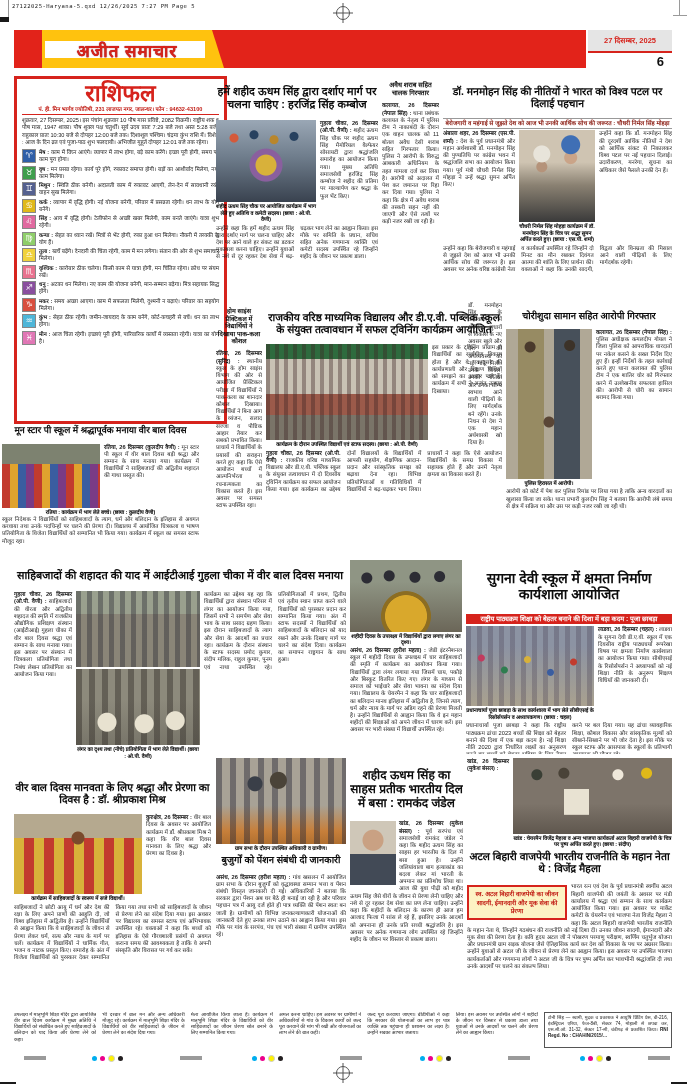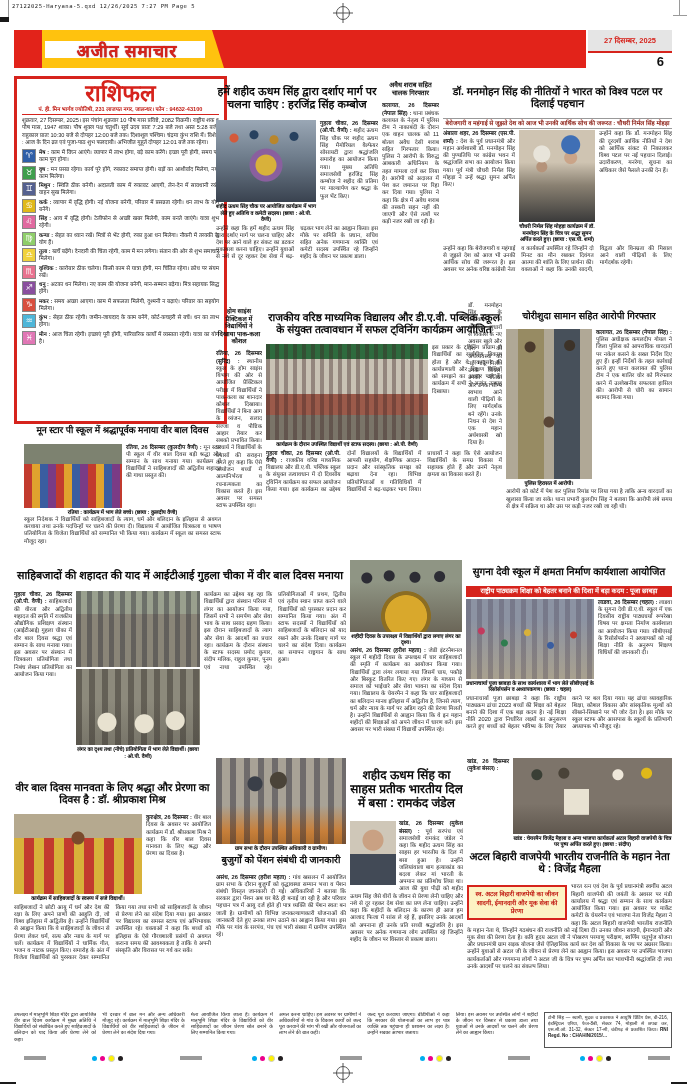--- a/index.html
+++ b/index.html
@@ -215,21 +215,21 @@
           linear-gradient(90deg,#b0a896 0 14%,#978b63 14% 44%,#b0a896 44% 56%,#47505a 56% 86%,#b0a896 86%),
           #b0a896;"></div>
         <div class="cap">पुलिस हिरासत में आरोपी।</div>
       </div>
       <div class="bt" style="flex:1;"><span class="by">कलायत, 26 दिसम्बर (नेपाल सिंह) :</span> <span>पुलिस अधीक्षक कमलदीप गोयल ने जिला पुलिस को आपराधिक वारदातों पर नकेल कसने के सख्त निर्देश दिए हुए हैं। इन्हीं निर्देशों के तहत कार्रवाई करते हुए थाना कलायत की पुलिस टीम ने एक शातिर चोर को गिरफ्तार करने में उल्लेखनीय सफलता हासिल की। आरोपी से चोरी का सामान बरामद किया गया।</span></div>
     </div>
     <div class="bt" style="margin-top:2px;">आरोपी को कोर्ट में पेश कर पुलिस रिमांड पर लिया गया है ताकि अन्य वारदातों का खुलासा किया जा सके। थाना प्रभारी कुलदीप सिंह ने बताया कि आरोपी लंबे समय से क्षेत्र में सक्रिय था और उस पर कड़ी नजर रखी जा रही थी।</div>
   </article>
   <div class="abs clip bt" style="left:468px;top:302px;width:34px;height:252px;">डॉ. मनमोहन सिंह के कार्यकाल में आर्थिक सुधारों से विकास के नए अवसर खुले और देश की अर्थव्यवस्था को नई गति मिली। उनके विचार, उनकी नीतियां और उनका सौम्य स्वभाव आने वाली पीढ़ियों के लिए मार्गदर्शक बने रहेंगे। उनके निधन से देश ने एक महान अर्थशास्त्री खो दिया है।</div>
 
-  <article class="abs clip" style="left:24px;top:418px;width:197px;height:138px;">
+  <article class="abs clip" style="left:2px;top:418px;width:197px;height:138px;">
     <h2 class="hl" style="font-size:9px;">मून स्टार पी स्कूल में श्रद्धापूर्वक मनाया वीर बाल दिवस</h2>
     <div class="row" style="margin-top:2px;">
       <div class="ph" style="width:98px;height:64px;flex:0 0 98px;background:
         linear-gradient(180deg,#7d8270 0 32%,transparent 32%),
         repeating-linear-gradient(90deg,#c23b2e 0 8px,#e0a32e 8px 16px,#3a5da0 16px 24px,#7a3b85 24px 32px);"></div>
       <div class="bt" style="flex:1;"><span class="by">रतिया, 26 दिसम्बर (कुलदीप वैणी) :</span> <span>मून स्टार पी स्कूल में वीर बाल दिवस बड़ी श्रद्धा और सम्मान के साथ मनाया गया। कार्यक्रम में विद्यार्थियों ने साहिबजादों की अद्वितीय शहादत की गाथा प्रस्तुत की।</span></div>
     </div>
     <div class="cap">रतिया : कार्यक्रम में भाग लेते बच्चे। (छाया : कुलदीप वैणी)</div>
     <div class="bt" style="margin-top:1px;">स्कूल निदेशक ने विद्यार्थियों को साहिबजादों के त्याग, धर्म और बलिदान के इतिहास से अवगत करवाया तथा उनके पदचिन्हों पर चलने की प्रेरणा दी। विद्यालय में आयोजित चित्रकला व भाषण प्रतियोगिता के विजेता विद्यार्थियों को सम्मानित भी किया गया। कार्यक्रम में स्कूल का समस्त स्टाफ मौजूद रहा।</div>
   </article>
@@ -260,21 +260,21 @@
       radial-gradient(circle at 15% 25%,#2c2c34 0 5px,transparent 6px),
       radial-gradient(circle at 35% 22%,#2c2c34 0 5px,transparent 6px),
       radial-gradient(circle at 58% 24%,#2c2c34 0 5px,transparent 6px),
       radial-gradient(circle at 80% 23%,#2c2c34 0 5px,transparent 6px),
       linear-gradient(180deg,#8f9584 0 30%,#6b6658 100%);"></div>
     <div class="cap">शहीदी दिवस के उपलक्ष्य में विद्यार्थियों द्वारा लगाए लंगर का दृश्य।</div>
     <div class="bt" style="margin-top:1px;"><span class="by">असंध, 26 दिसम्बर (हरीश महता) :</span> <span>जेडी इंटरनैशनल स्कूल में शहीदी दिवस के उपलक्ष्य में चार साहिबजादों की स्मृति में कार्यक्रम का आयोजन किया गया। विद्यार्थियों द्वारा लंगर लगाया गया जिसमें चाय, पकौड़े और बिस्कुट वितरित किए गए। लंगर के माध्यम से समाज को भाईचारे और सेवा भावना का संदेश दिया गया। विद्यालय के चेयरमैन ने कहा कि चार साहिबजादों का बलिदान मानव इतिहास में अद्वितीय है, जिनसे त्याग, धर्म और न्याय के मार्ग पर अडिग रहने की प्रेरणा मिलती है। उन्होंने विद्यार्थियों से आह्वान किया कि वे इन महान शहीदों की शिक्षाओं को अपने जीवन में धारण करें। इस अवसर पर भारी संख्या में विद्यार्थी उपस्थित रहे।</span></div>
   </article>
 
   <article class="abs clip" style="left:466px;top:558px;width:206px;height:196px;">
-    <h2 class="hl" style="font-size:10px;">सुगना देवी स्कूल में क्षमता निर्माण कार्यशाला आयोजित</h2>
+    <h2 class="hl" style="font-size:14px;">सुगना देवी स्कूल में क्षमता निर्माण कार्यशाला आयोजित</h2>
     <div class="subbar" style="font-size:6.6px;margin:1px 0 2px;">राष्ट्रीय पाठ्यक्रम शिक्षा को बेहतर बनाने की दिशा में बड़ा कदम : पूजा छाबड़ा</div>
     <div class="row">
       <div style="width:128px;">
         <div class="ph" style="height:80px;background:
           radial-gradient(circle at 12% 40%,#c23b5e 0 3px,transparent 4px),
           radial-gradient(circle at 30% 55%,#2e7d4f 0 3px,transparent 4px),
           radial-gradient(circle at 48% 42%,#d8b13a 0 3px,transparent 4px),
           radial-gradient(circle at 66% 58%,#3a5da0 0 3px,transparent 4px),
           radial-gradient(circle at 84% 45%,#c23b2e 0 3px,transparent 4px),
           repeating-linear-gradient(90deg,rgba(70,60,80,.3) 0 5px,transparent 5px 11px),

